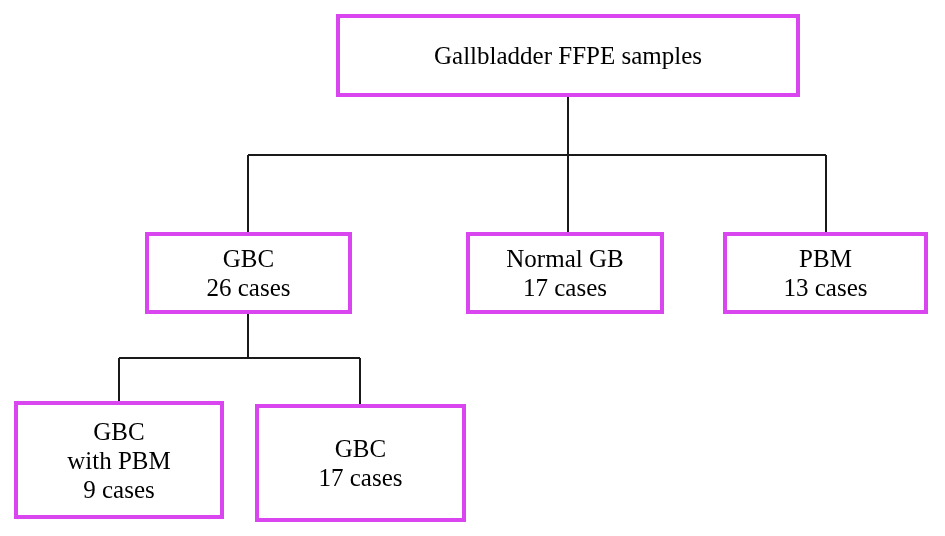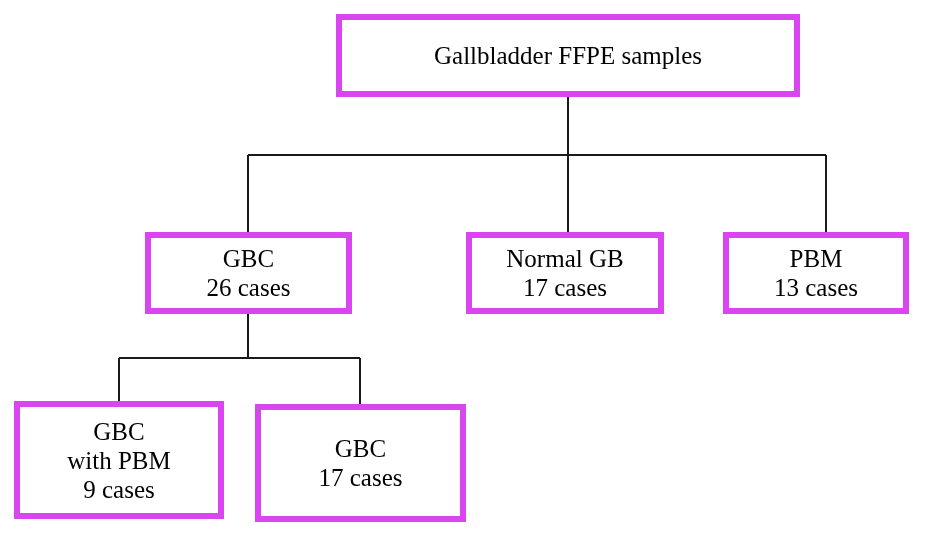--- a/index.html
+++ b/index.html
@@ -22,40 +22,40 @@
     left: 0;
     top: 0;
     width: 945px;
     height: 536px;
   }
   
   .node {
     position: absolute;
     box-sizing: border-box;
     background: #ffffff;
-    border: 6px solid #d946ef;
+    border: 4px solid #d946ef;
     display: flex;
     flex-direction: column;
     align-items: center;
     justify-content: center;
     text-align: center;
     color: #000000;
     line-height: 1.16;
     z-index: 2;
   }
   .node .line {
     display: block;
     white-space: nowrap;
     font-size: 25px;
   }
   
   .node-root   { left: 336px; top: 14px;  width: 464px; height: 83px; }
   .node-gbc    { left: 145px; top: 232px; width: 207px; height: 82px; }
   .node-normal { left: 466px; top: 232px; width: 198px; height: 82px; }
-  .node-pbm    { left: 723px; top: 232px; width: 186px; height: 82px; }
+  .node-pbm    { left: 723px; top: 232px; width: 205px; height: 82px; }
   .node-with   { left: 14px;  top: 401px; width: 210px; height: 118px; }
   .node-without{ left: 255px; top: 404px; width: 211px; height: 118px; }
 </style>
 </head>
 <body>
 
 <div id="canvas">
 
   <svg id="connectors" viewBox="0 0 945 536" width="945" height="536" aria-hidden="true">
     <g stroke="#1a1a1a" stroke-width="2" fill="none" shape-rendering="crispEdges">

